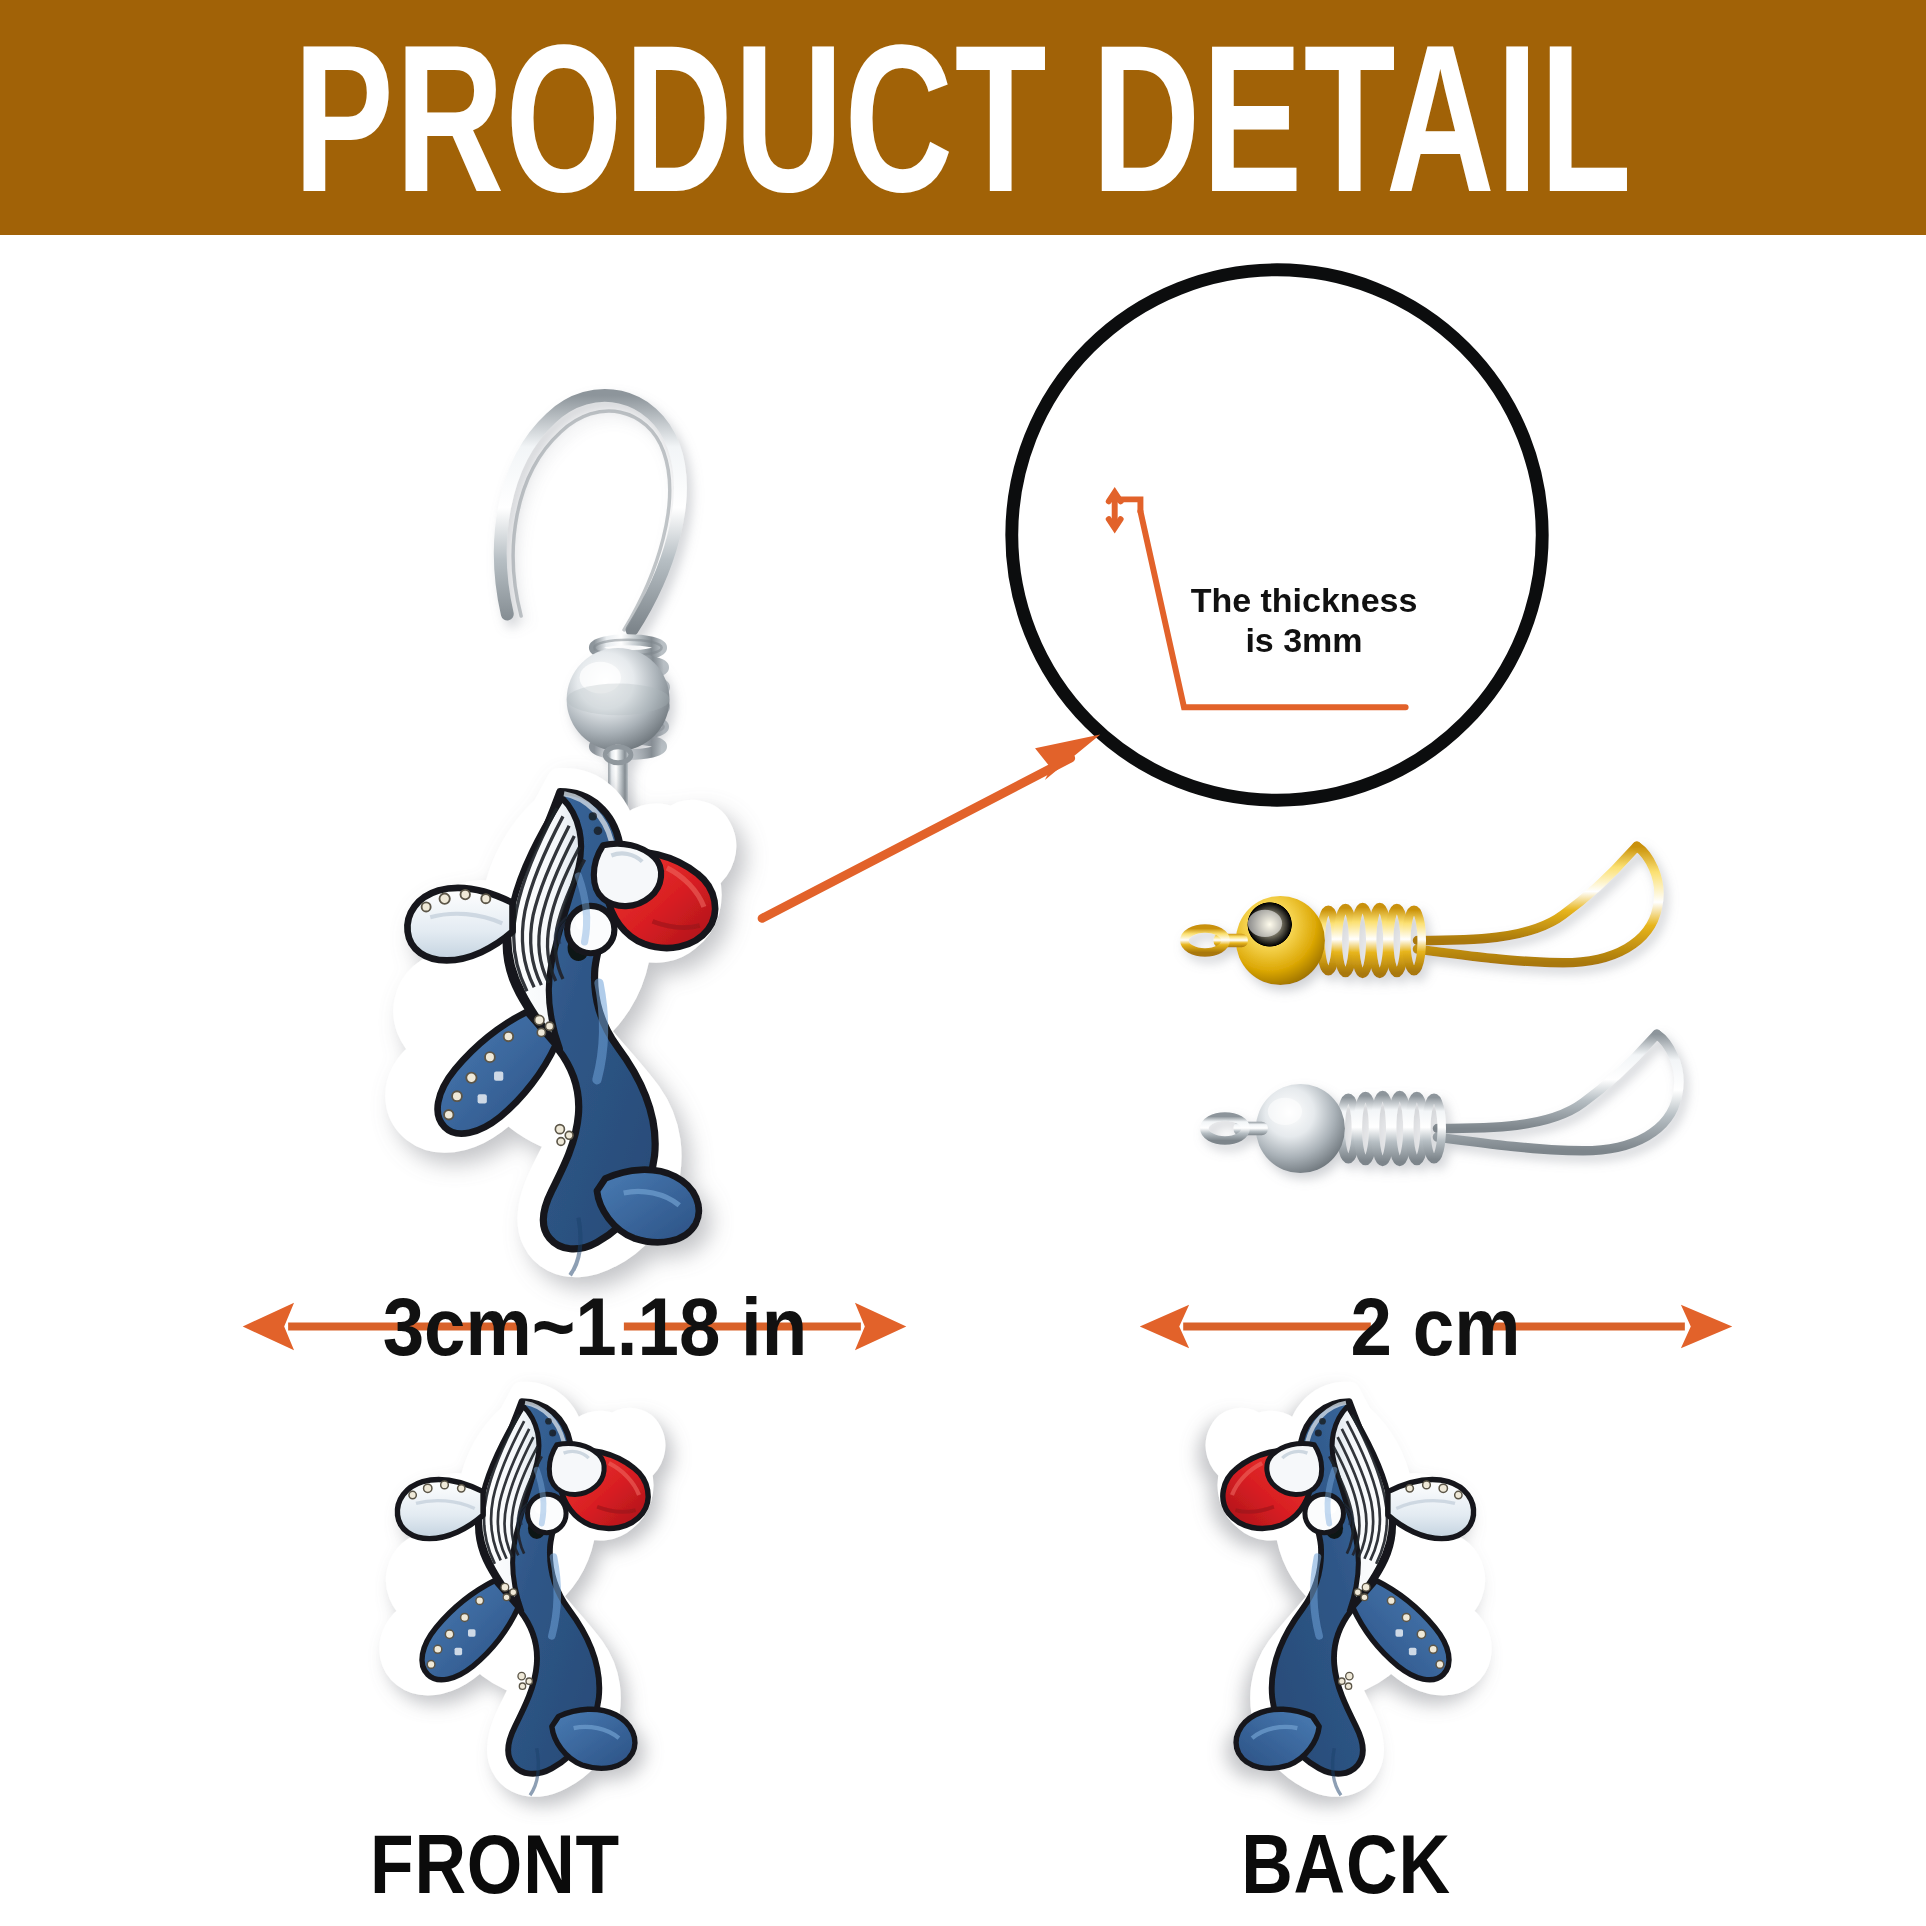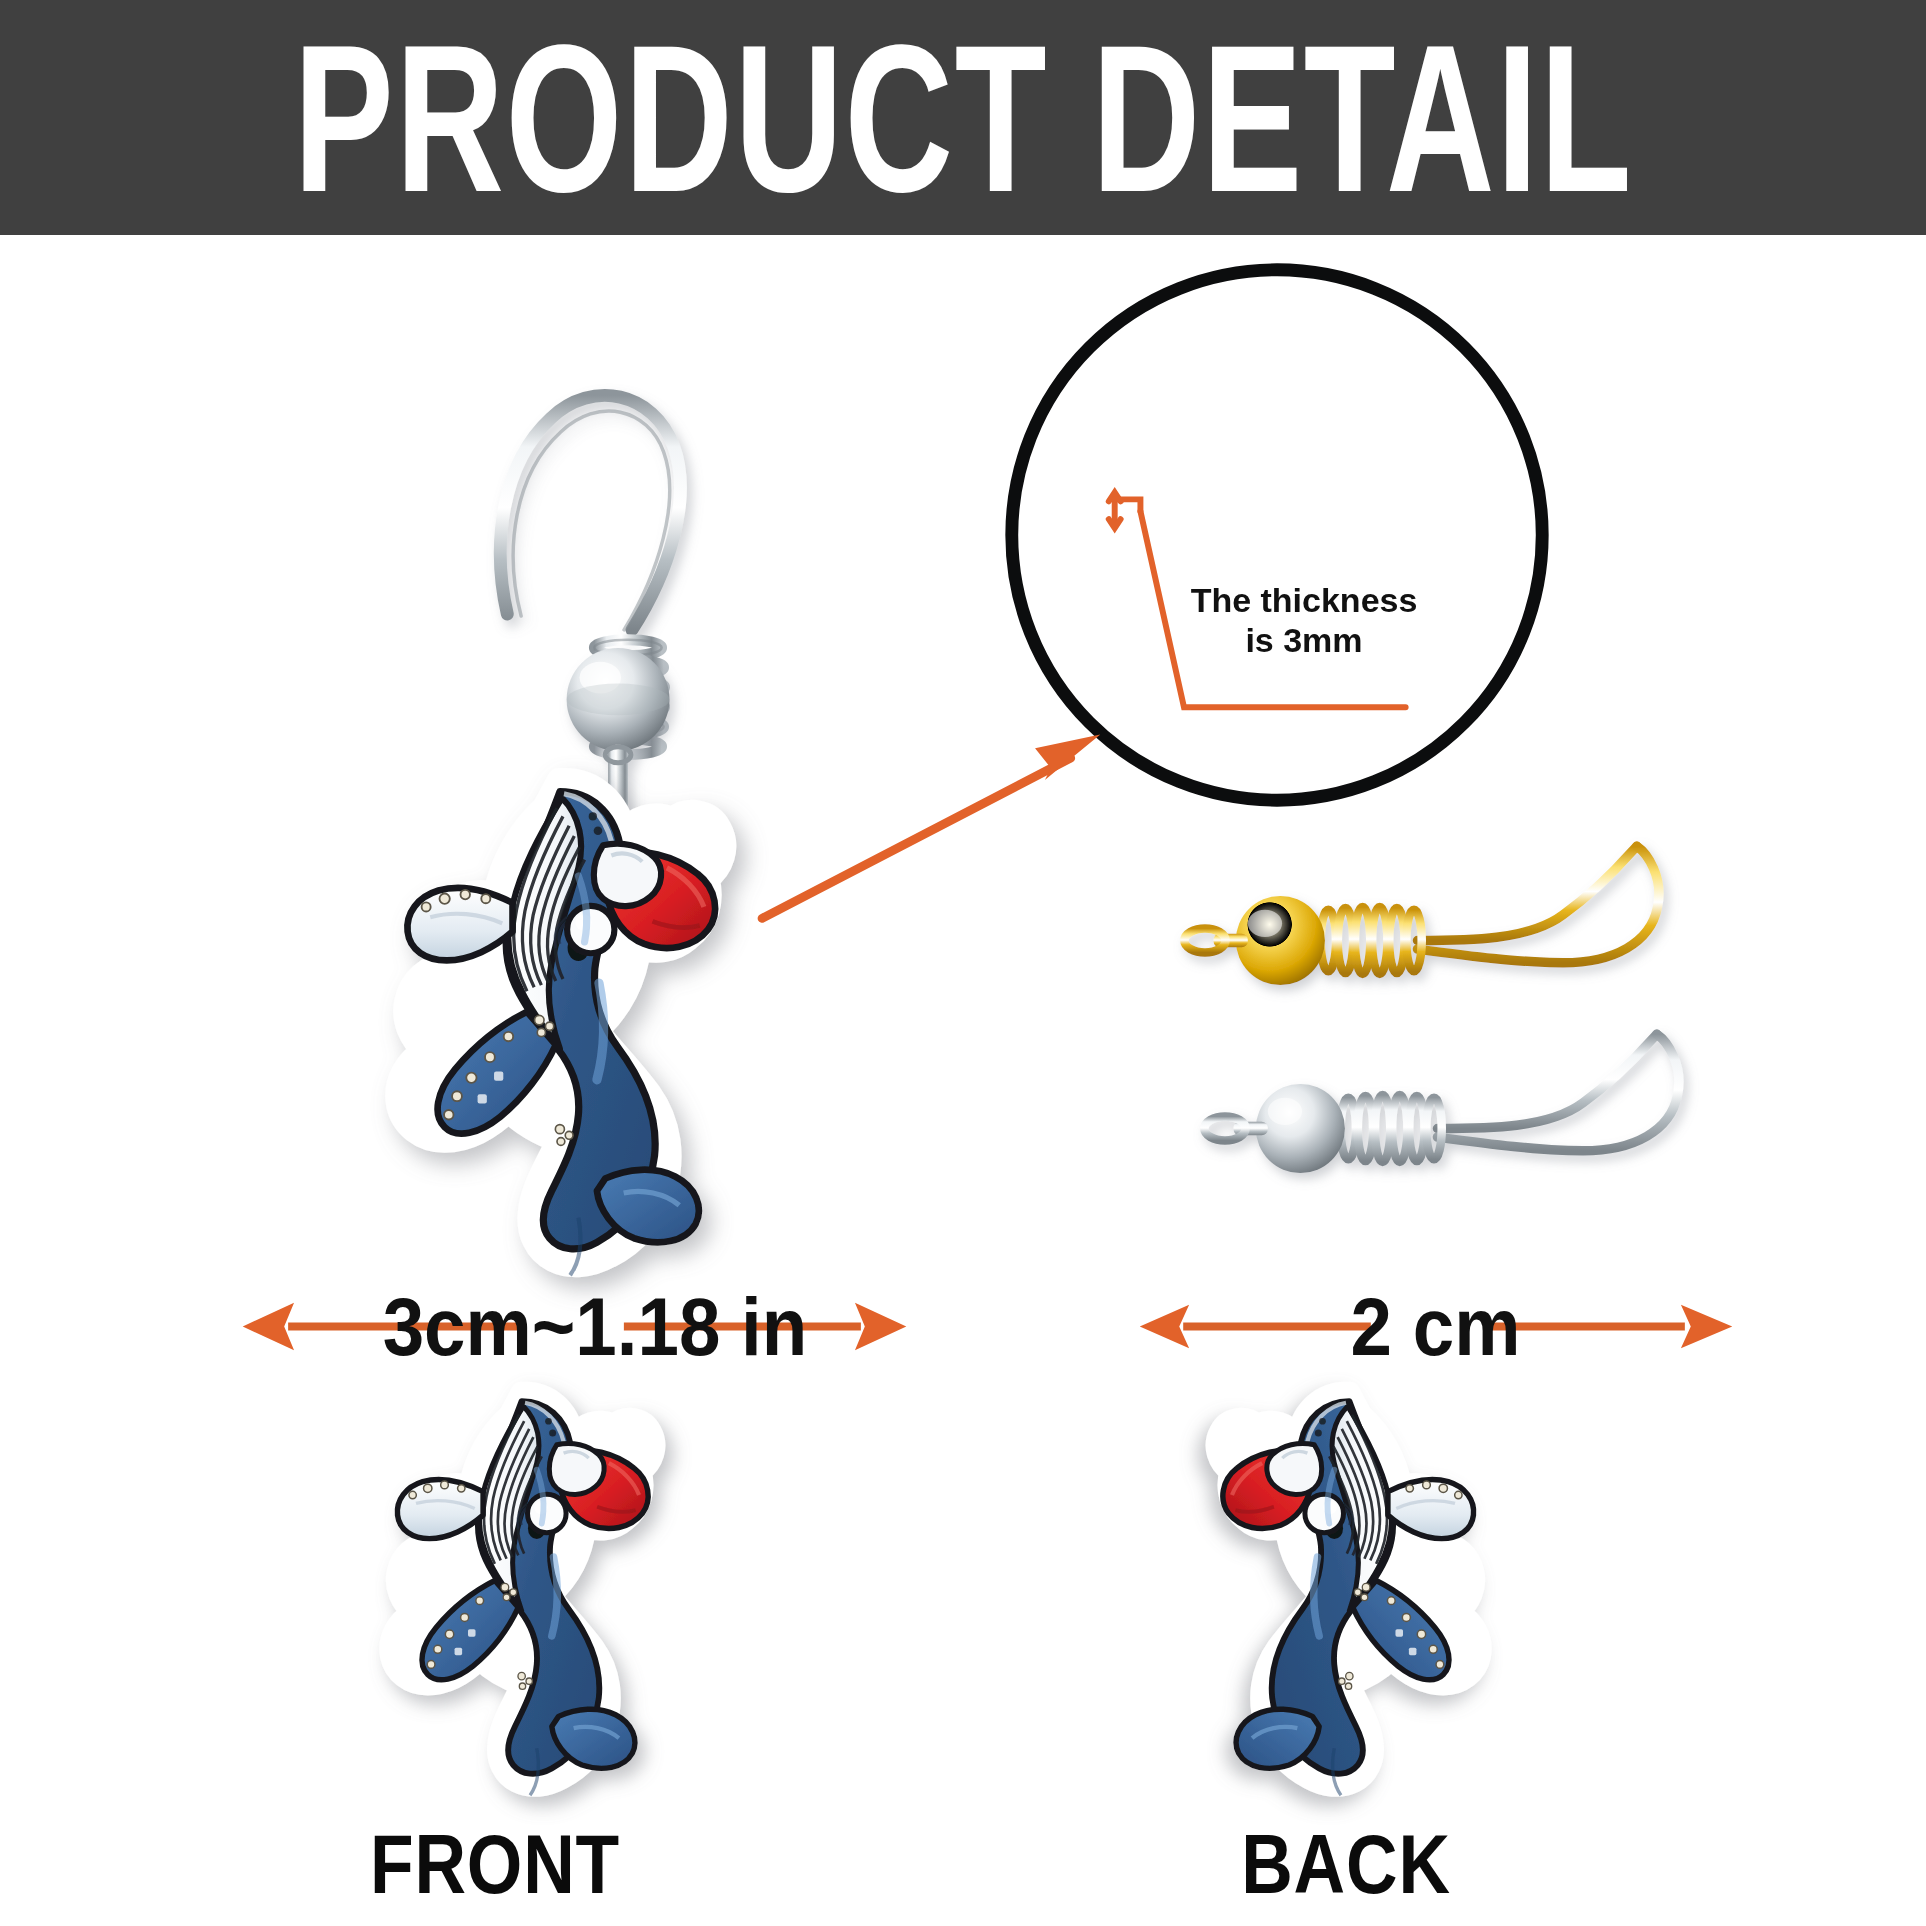--- a/index.html
+++ b/index.html
@@ -3,21 +3,21 @@
 <meta charset="utf-8">
 <style>
   html,body{margin:0;padding:0;background:#fff;}
   body{width:1927px;height:1927px;position:relative;overflow:hidden;
        font-family:"Liberation Sans","DejaVu Sans",sans-serif;background:#ffffff;}
 
   #stage{position:absolute;left:0;top:0;width:1927px;height:1927px;background:#ffffff;}
 
   
   .banner{position:absolute;left:0;top:0;width:1927px;height:235px;
-          background:#404040;display:flex;align-items:center;justify-content:center;}
+          background:#a16207;display:flex;align-items:center;justify-content:center;}
   .banner-title{color:#ffffff;font-size:188px;line-height:188px;font-weight:bold;
                 letter-spacing:2px;transform:scaleX(0.80) scaleY(1.12);
                 transform-origin:center center;white-space:nowrap;
                 font-family:"Liberation Sans","DejaVu Sans",sans-serif;}
 
   
   .abs{position:absolute;}
 
   .dim-label{position:absolute;font-weight:bold;color:#111111;white-space:nowrap;
              font-family:"Liberation Sans","DejaVu Sans",sans-serif;}

